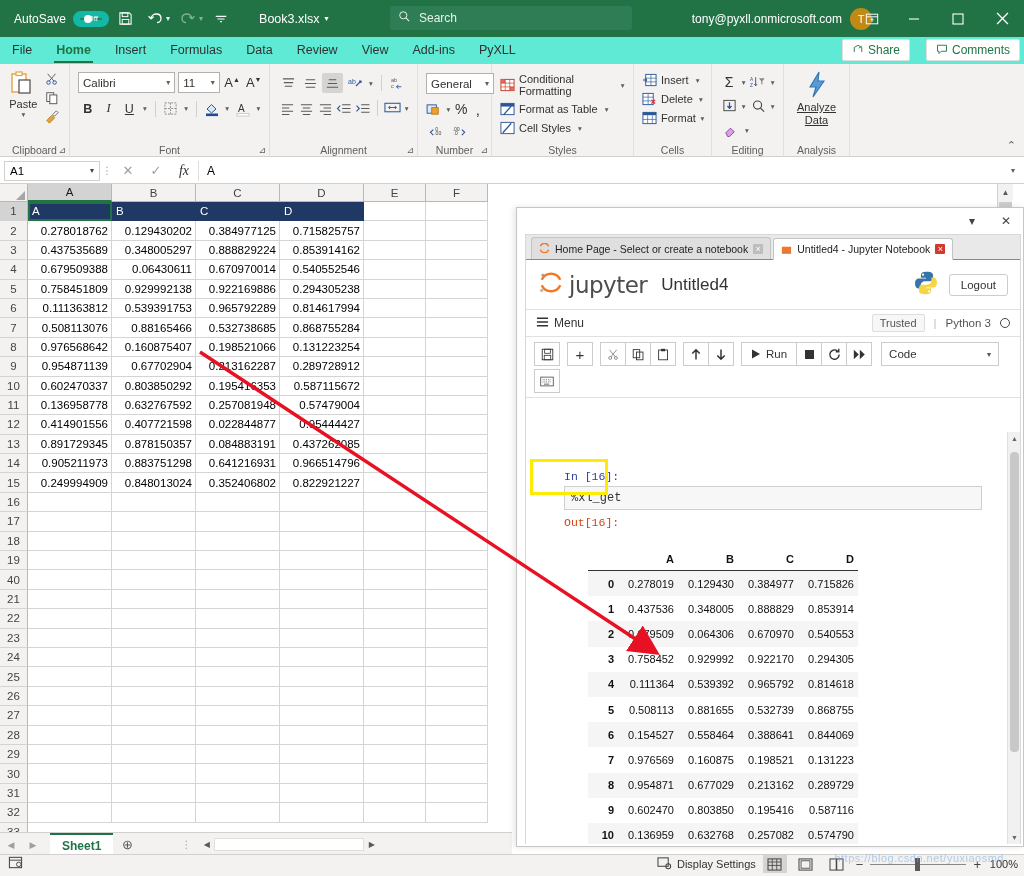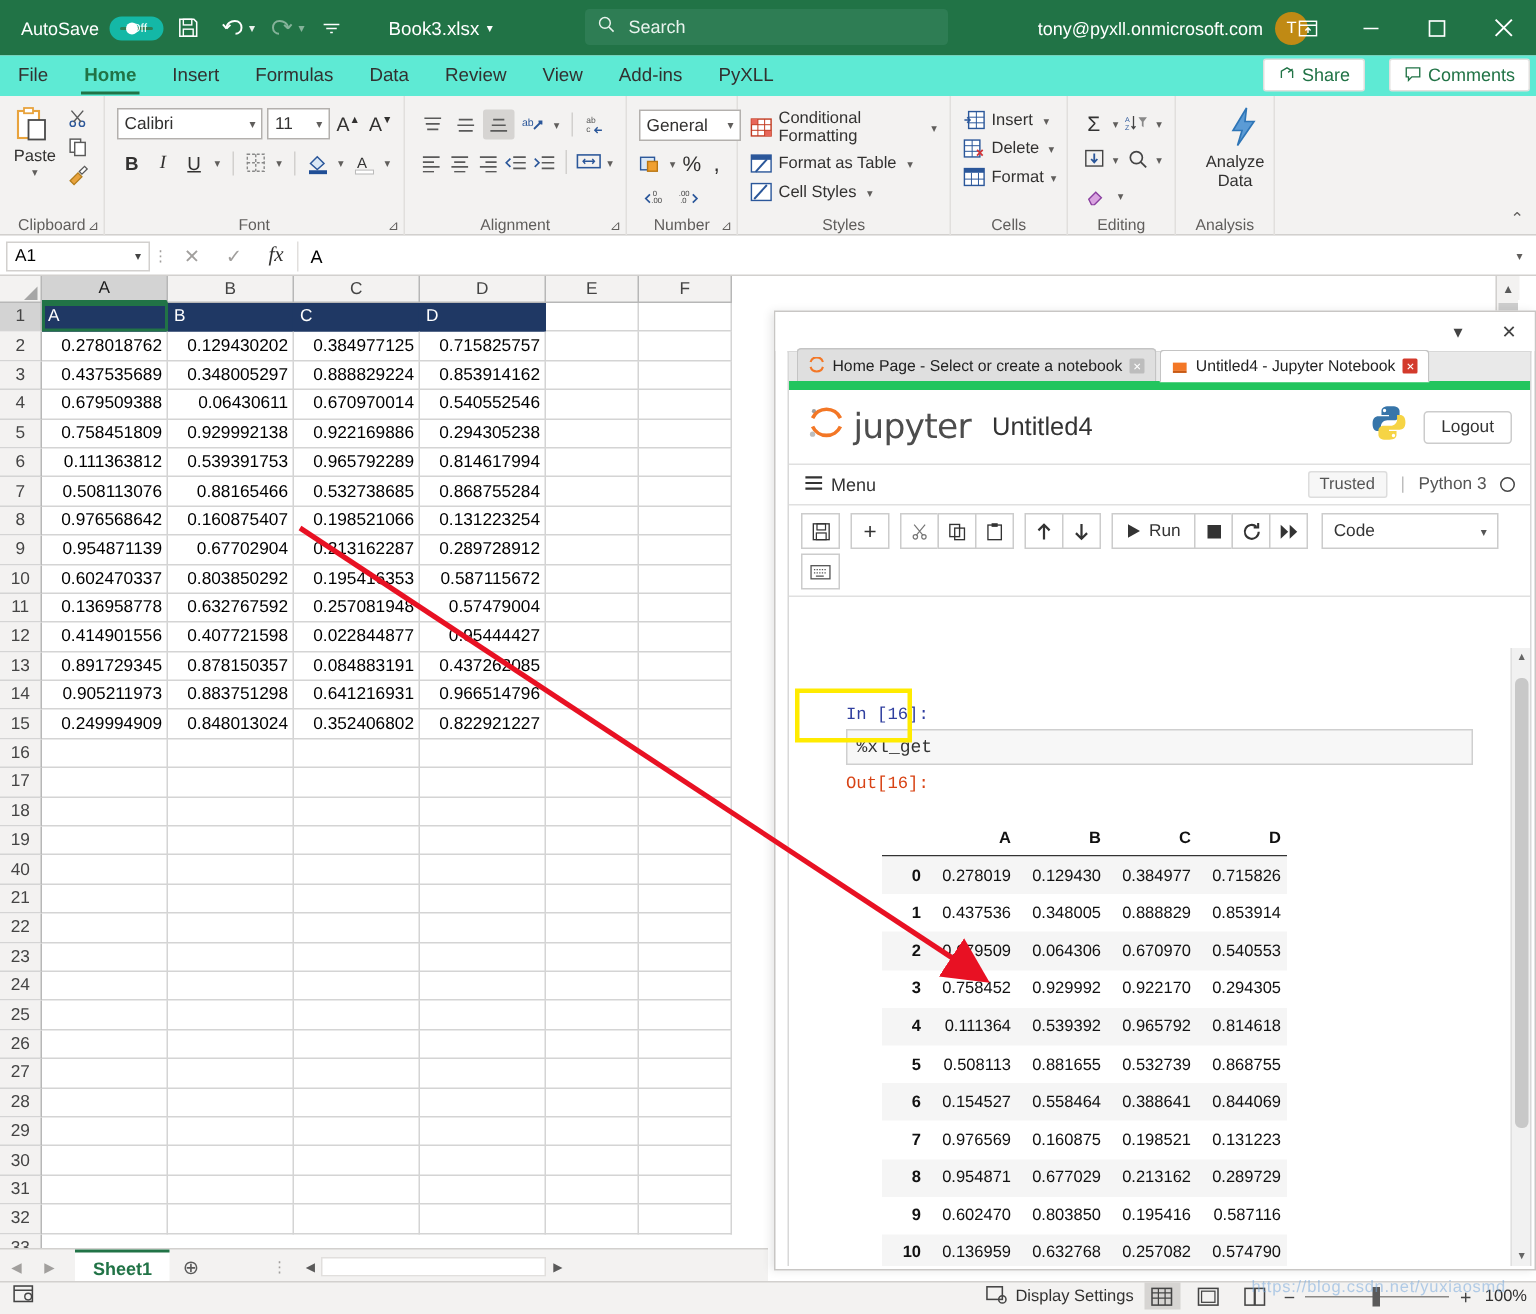--- a/index.html
+++ b/index.html
@@ -136,21 +136,21 @@
 
   
   .g-cells { width: 78px; }
   .crow { display: flex; align-items: center; gap: 4px; font-size: 11px; margin: 5px 0 4px 2px; }
 
   
   .g-editing { width: 72px; }
   .erow { display: flex; align-items: center; gap: 1px; margin: 4px 0 3px 2px; }
 
   
-  .g-analysis { width: 66px; display: flex; flex-direction: column; align-items: flex-end; padding-top: 6px; }
+  .g-analysis { width: 66px; display: flex; flex-direction: column; align-items: center; padding-top: 6px; text-decoration: underline; }
   .analysis-lbl { font-size: 11px; text-align: center; line-height: 13px; color: #323130; }
   .ribbon-collapse { position: absolute; right: 8px; bottom: 4px; font-size: 11px; color: #605e5c; }
 
   
   .formulabar {
     position: absolute; left: 0; top: 158px; width: 1024px; height: 26px;
     background: #ffffff; display: flex; align-items: center; border-bottom: 1px solid #d2d0ce;
   }
   .namebox {
     width: 96px; height: 20px; margin-left: 4px; border: 1px solid #d2d0ce; background: #ffffff;
@@ -243,21 +243,21 @@
 
   
   .jwin {
     position: absolute; left: 516px; top: 207px; width: 508px; height: 640px;
     background: #ffffff; border: 1px solid #c8c6c4; box-shadow: -2px 0 6px rgba(0,0,0,.10);
   }
   .jwin-titlebar { height: 26px; background: #ffffff; display: flex; align-items: center; justify-content: flex-end; }
   .jw-ctl { width: 34px; height: 26px; display: flex; align-items: center; justify-content: center; font-size: 12px; color: #444444; }
   .jwin-body { position: absolute; left: 8px; top: 26px; right: 2px; bottom: 2px; border: 1px solid #d8d8d8; border-bottom: none; background: #ffffff; }
 
-  .browser-tabs { height: 25px; background: #e9e9e9; display: flex; align-items: flex-end; padding-left: 5px; border-bottom: 6px solid #22c55e; }
+  .browser-tabs { height: 25px; background: #e9e9e9; display: flex; align-items: flex-end; padding-left: 5px; border-bottom: 1px solid #22c55e; }
   .btab {
     height: 22px; display: flex; align-items: center; gap: 5px; padding: 0 7px;
     font-size: 10.5px; color: #222222; background: #dfdfdf;
     border: 1px solid #c4c4c4; border-bottom: none; border-radius: 3px 3px 0 0; margin-right: 2px;
   }
   .btab.active { background: #ffffff; border-bottom: 1px solid #ffffff; margin-bottom: -1px; }
   .tab-x { font-size: 9px; color: #666666; background: #bdbdbd; color:#fff; width:10px; height:10px; display:flex; align-items:center; justify-content:center; border-radius:1px; }
   .tab-x.red { background: #d33a2c; }
   .favicon-jup { width: 11px; height: 11px; display: inline-block; }
 

